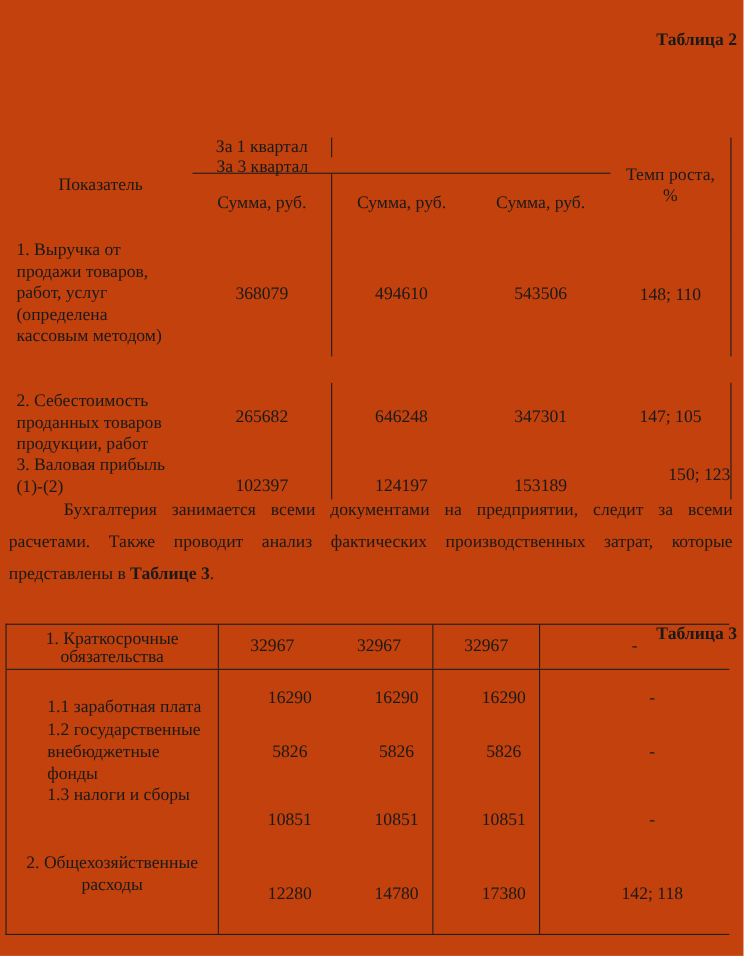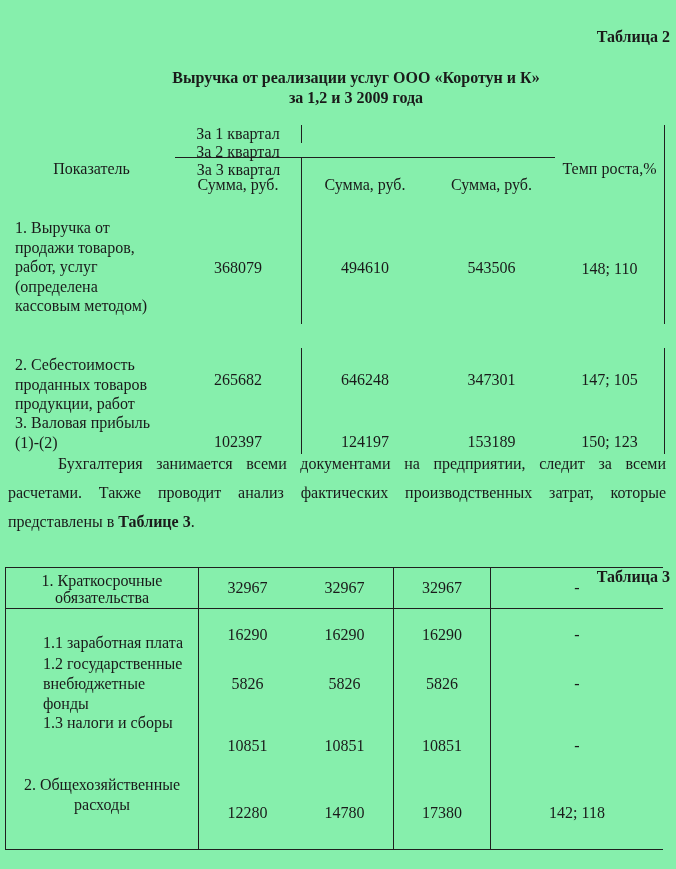--- a/index.html
+++ b/index.html
@@ -1,39 +1,39 @@
 <!DOCTYPE html>
 <html><head>
 <meta charset="utf-8">
 <style>
   * { margin:0; padding:0; box-sizing:border-box; }
   html,body { background:#fff; }
   .page {
-    position:relative; width:676px; height:869px; background:#86efac;
+    position:relative; width:676px; height:869px; background:#c2410c;
     font-family:"Liberation Serif","DejaVu Serif",serif; color:#1a1a1a;
     overflow:hidden; font-size:16px;
   }
   .cap { position:absolute; right:6px; font-weight:bold; font-size:16px; }
   .cap2 { top:28px; }
   .cap3 { top:538px;margin-top:30px; }
   .doc-title { position:absolute; top:68px; left:36px; right:0; text-align:center;
     font-weight:bold; font-size:16px; line-height:20px; }
 
   
   .t2 { position:absolute; top:125px; left:8px; width:657px; }
   .t2-header { display:flex; height:87px; }
   .t2-ind { width:167px; display:flex; align-items:center; justify-content:center; }
   .t2-qblock { width:380px; display:flex; flex-direction:column; }
   .t2-qtop { display:flex; height:33px; border-bottom:1px solid #1f1f1f;flex-direction:column; }
   .t2-qbot { display:flex; flex:1; }
   .t2-qtop > div, .t2-qbot > div { display:flex; align-items:center; justify-content:center; }
   .cq1 { width:127px; border-right:1px solid #1f1f1f; }
   .cq2 { width:126px; }
   .cq3 { width:127px; }
-  .t2-tempo { width:110px; border-right:1px solid #1f1f1f; display:flex; flex-direction:row;
+  .t2-tempo { width:110px; border-right:1px solid #1f1f1f; display:flex; flex-direction:column;
     align-items:center; justify-content:center; line-height:19px; text-align:right; }
   .t2-row { display:flex; }
   .t2-row .lab { width:167px; padding-left:7px; line-height:19.5px; }
   .t2-row .vc { display:flex; align-items:center; justify-content:center; }
   .r1 { height:112px; } .r1 .lab { padding-top:6px; }
   .r2 { height:63px;margin-top:24px; }  .r2 .lab { padding-top:7px; }
   .r3 { height:43px; }  .r3 .lab { padding-top:2px; }
   .r3 .vc { align-items:flex-end; padding-bottom:3px; }
 
   
@@ -53,44 +53,39 @@
   .t3-row1 .pairflex { display:flex; align-items:center; }
   .pairflex span { display:block; width:50%; text-align:center; }
   .t3-row1 .cent { display:flex; align-items:center; justify-content:center; }
   .t3-block { display:flex; height:240px; }
   .t3-block .t3-c { position:relative; }
   .lb { position:absolute; left:0; right:0; line-height:20px; }
   .lb1 { top:24px;  padding-left:37px; }
   .lb2 { top:45px;  padding-left:58px; text-indent:-21px; }
   .lb3 { top:104px; padding-left:37px; }
   .lb4 { top:166px; text-align:center; line-height:20px; }
-  .vrow { position:absolute; left:0; width:100%; line-height:16px; }
+  .vrow { position:absolute; left:16px; width:100%; line-height:16px; }
   .vrow.pairflex { display:flex; }
   .vcent { text-align:center; }
   .vt1 { top:18px; } .vt2 { top:67px; } .vt3 { top:129px; } .vt4 { top:196px; }
 </style>
 </head>
 <body>
 
 <div class="page">
 
   <div class="cap cap2">Таблица 2</div>
 
-  <div class="doc-title">
-    <div>Выручка от реализации услуг ООО «Коротун и К»</div>
-    <div>за 1,2 и 3 2009 года</div>
-  </div>
 
   <div class="t2">
     <div class="t2-header">
       <div class="t2-ind">Показатель</div>
       <div class="t2-qblock">
         <div class="t2-qtop">
           <div class="cq1">За 1 квартал</div>
-          <div class="cq2">За 2 квартал</div>
           <div class="cq3">За 3 квартал</div>
         </div>
         <div class="t2-qbot">
           <div class="cq1">Сумма, руб.</div>
           <div class="cq2">Сумма, руб.</div>
           <div class="cq3">Сумма, руб.</div>
         </div>
       </div>
       <div class="t2-tempo">
         <div>Темп роста,</div>

